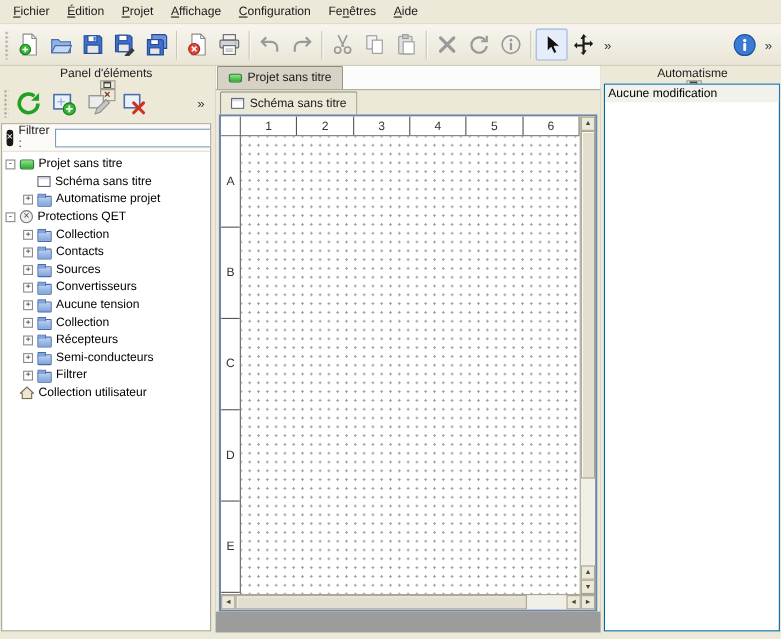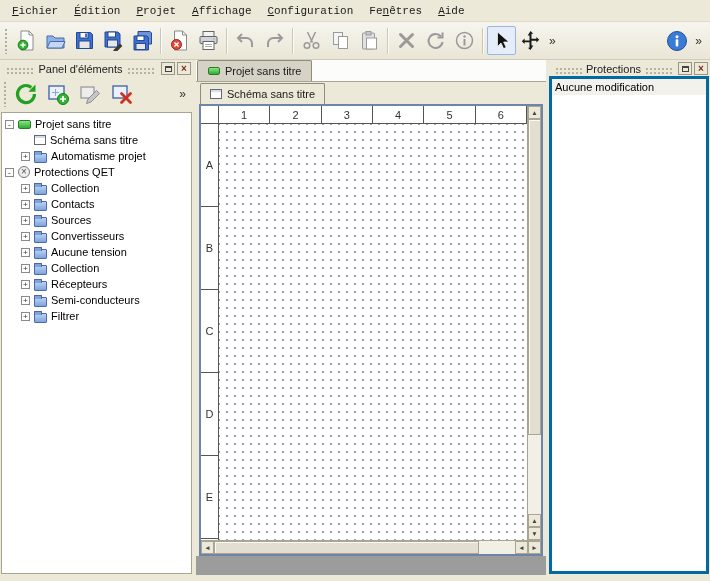--- a/index.html
+++ b/index.html
@@ -1,38 +1,38 @@
 <!DOCTYPE html>
 <html><head>
 <meta charset="utf-8">
 <style>
   * { margin:0; padding:0; box-sizing:border-box; }
   html,body { width:710px; height:581px; }
   body { background:#ece9d8; font-family:"Liberation Sans", sans-serif; font-size:11px; color:#1a1a1a; overflow:hidden; }
 
   
   .menubar { height:22px; display:flex; align-items:center; padding-left:4px; border-bottom:1px solid #e0dcc8; }
-  .menu-item { padding:3px 8px; cursor:default;font-family:Liberation Mono, monospace; }
+  .menu-item { padding:3px 8px; cursor:default; }
 
   
   .toolbar { height:38px; display:flex; align-items:center; padding:0 4px; background:linear-gradient(#f7f5ee,#e9e6d6); border-bottom:1px solid #cfccbc; }
   .hgrip { width:5px; height:26px; margin:0 3px 0 0; background-image:radial-gradient(#b2ae9e 1px, transparent 1.2px); background-size:4px 4px; }
   .tbtn { width:29px; height:29px; display:flex; align-items:center; justify-content:center; border:1px solid transparent; border-radius:2px; }
   .tbtn.selected { border:1px solid #9ab6e4; background:#e4edf9; }
   .sep { width:2px; height:26px; margin:0 3px; border-left:1px solid #cbc7b6; border-right:1px solid #fcfbf6; }
   .chev { font-size:12px; color:#333; padding:0 4px; }
   .tspacer { flex:1; }
 
   
   .workspace { height:515px; display:flex; }
   .gap { width:3px; }
 
   
   .panel { display:flex; flex-direction:column; }
-  .panel-titlebar { height:16px; display:flex; align-items:flex-end; padding:1px 2px; }
+  .panel-titlebar { height:16px; display:flex; align-items:center; padding:1px 2px;flex-direction:column; }
   .tgrip { flex:1; height:8px; margin:0 4px; background-image:radial-gradient(#b6b2a0 1px, transparent 1.2px); background-size:4px 4px; }
   .panel-title-label { color:#222; white-space:nowrap; }
   .pbtn { width:14px; height:13px; margin-left:2px; border:1px solid #9a9786; background:#ece9d8; display:flex; align-items:center; justify-content:center; }
   .float-glyph { display:block; width:7px; height:6px; border:1px solid #444; border-top-width:2px; }
   .close-glyph { font-size:10px; font-weight:bold; color:#7a2a1a; line-height:9px; }
 
   
   .left-panel { width:193px; }
   .left-toolbar { height:36px; display:flex; align-items:center; padding:2px 3px; }
   .lbtn { width:30px; height:30px; display:flex; align-items:center; justify-content:center; border:1px solid transparent; border-radius:2px; margin-right:2px; }
@@ -86,21 +86,21 @@
   .hscroll .sbtn { width:14px; height:100%; }
   .up::before { content:"▲"; } .down::before { content:"▼"; }
   .left::before { content:"◄"; } .right::before { content:"►"; }
   .vtrack { flex:1; position:relative; }
   .vthumb { position:absolute; top:0; left:0; right:0; height:80%; background:#e2dfd0; border:1px solid #a9a593; box-shadow:inset 1px 1px 0 #fbfaf4; }
   .htrack { flex:1; position:relative; }
   .hthumb { position:absolute; left:0; top:0; bottom:0; width:88%; background:#e2dfd0; border:1px solid #a9a593; box-shadow:inset 1px 1px 0 #fbfaf4; }
 
   
   .right-panel { width:161px; }
-  .undo-list { flex:1; background:#fff; border:3px solid #0369a1; margin:0 1px 1px 0; overflow:hidden; }
+  .undo-list { flex:1; background:#fff; border:1px solid #0369a1; margin:0 1px 1px 0; overflow:hidden; }
   .undo-row { padding:2px 3px; background:#f2f1ec; color:#000; }
 
   svg { display:block; }
 </style>
 </head>
 <body>
 
 <div class="menubar">
   <div class="menu-item"><u>F</u>ichier</div>
   <div class="menu-item"><u>É</u>dition</div>
@@ -298,20 +298,25 @@
       <div class="lbtn">
         <svg width="24" height="24" viewBox="0 0 24 24">
             <rect x="3" y="4" width="14" height="12" fill="#eaf1fb" stroke="#4a6aa8" stroke-width="1.4"></rect>
             <path d="M11.5 11.5l9 9M20.5 11.5l-9 9" stroke="#d03020" stroke-width="2.8" stroke-linecap="round"></path>
           </svg>
       </div>
       <span class="lchev">»</span>
     </div>
 
     <div class="panel-body">
+      <div class="filter-row">
+        <span class="filter-clear"></span>
+        <span>Filtrer :</span>
+        <input class="filter-input" value="" style="">
+      </div>
 
       <div class="tree">
         <div class="trow lvl0">
           <span class="exp">-</span>
           <span class="ticon i-project"></span>
           <span class="tlabel">Projet sans titre</span>
         </div>
         <div class="trow lvl1">
           <span class="exp none"></span>
           <span class="ticon i-schema"></span>
@@ -364,20 +369,29 @@
         </div>
         <div class="trow lvl1">
           <span class="exp">+</span>
           <span class="ticon i-folder"></span>
           <span class="tlabel">Semi-conducteurs</span>
         </div>
         <div class="trow lvl1">
           <span class="exp">+</span>
           <span class="ticon i-folder"></span>
           <span class="tlabel">Filtrer</span>
+        </div>
+        <div class="trow lvl0">
+          <span class="exp none"></span>
+          <span class="ticon">
+            <svg width="13" height="12" viewBox="0 0 13 12">
+                <path d="M.5 6.5L6.5.8l6 5.7h-1.7v4.9H2.2V6.5z" fill="#efe7d6" stroke="#7a6a4a"></path>
+              </svg>
+          </span>
+          <span class="tlabel">Collection utilisateur</span>
         </div>
       </div>
     </div>
   </div>
 
   <div class="gap"></div>
 
   <div class="center">
     <div class="project-tabbar">
       <div class="ptab">
@@ -435,21 +449,21 @@
         </div>
       </div>
     </div>
   </div>
 
   <div class="gap"></div>
 
   <div class="panel right-panel">
     <div class="panel-titlebar">
       <div class="tgrip"></div>
-      <span class="panel-title-label">Protections</span>
+      <span class="panel-title-label">Automatisme</span>
       <div class="tgrip"></div>
       <div class="pbtn">
           <span class="float-glyph"></span>
         </div>
       <div class="pbtn">
           <span class="close-glyph">×</span>
         </div>
     </div>
     <div class="undo-list">
       <div class="undo-row">Aucune modification</div>

